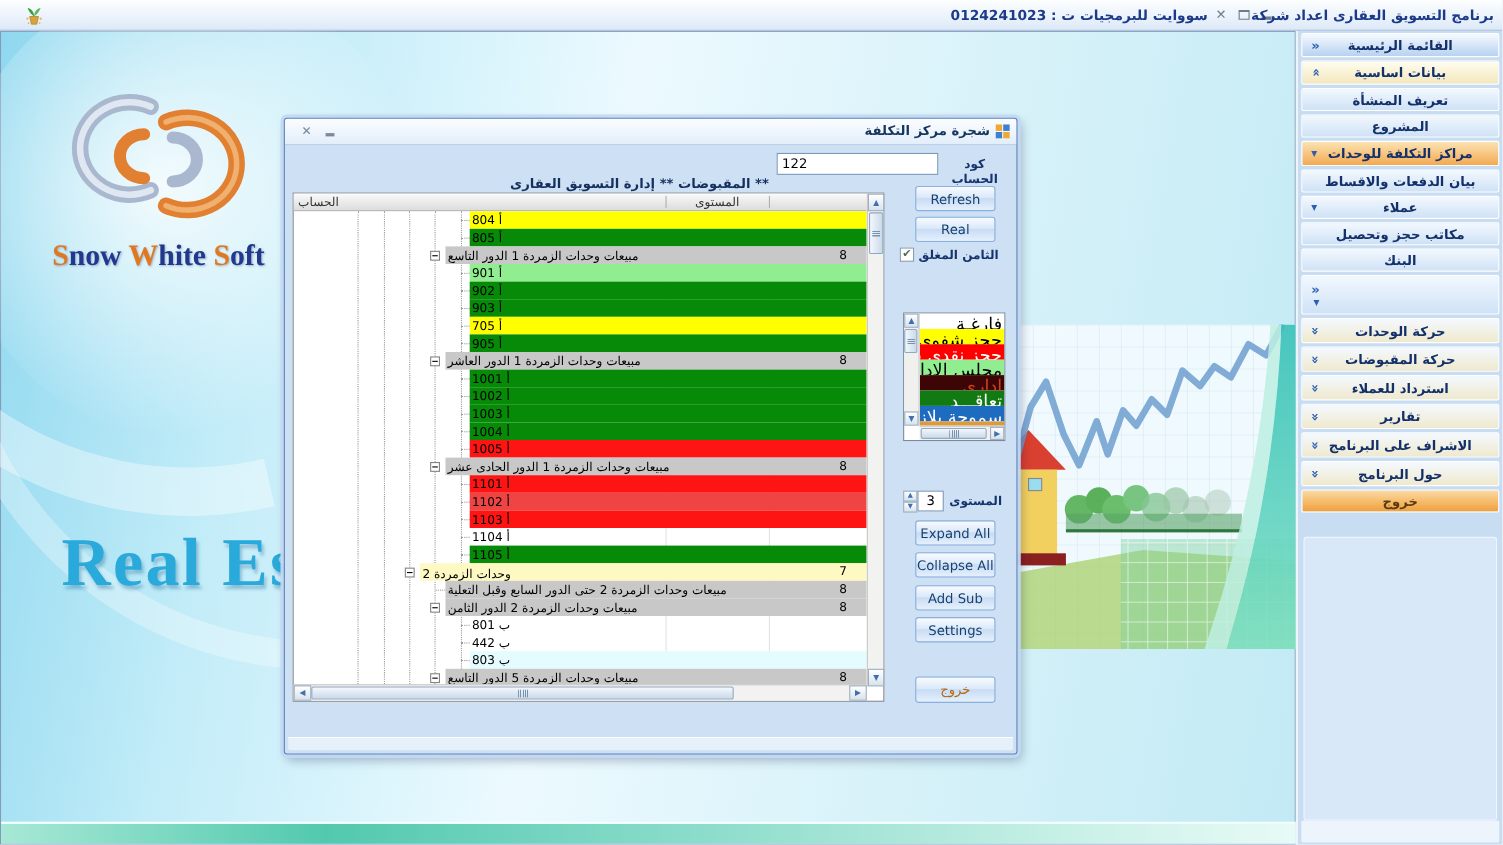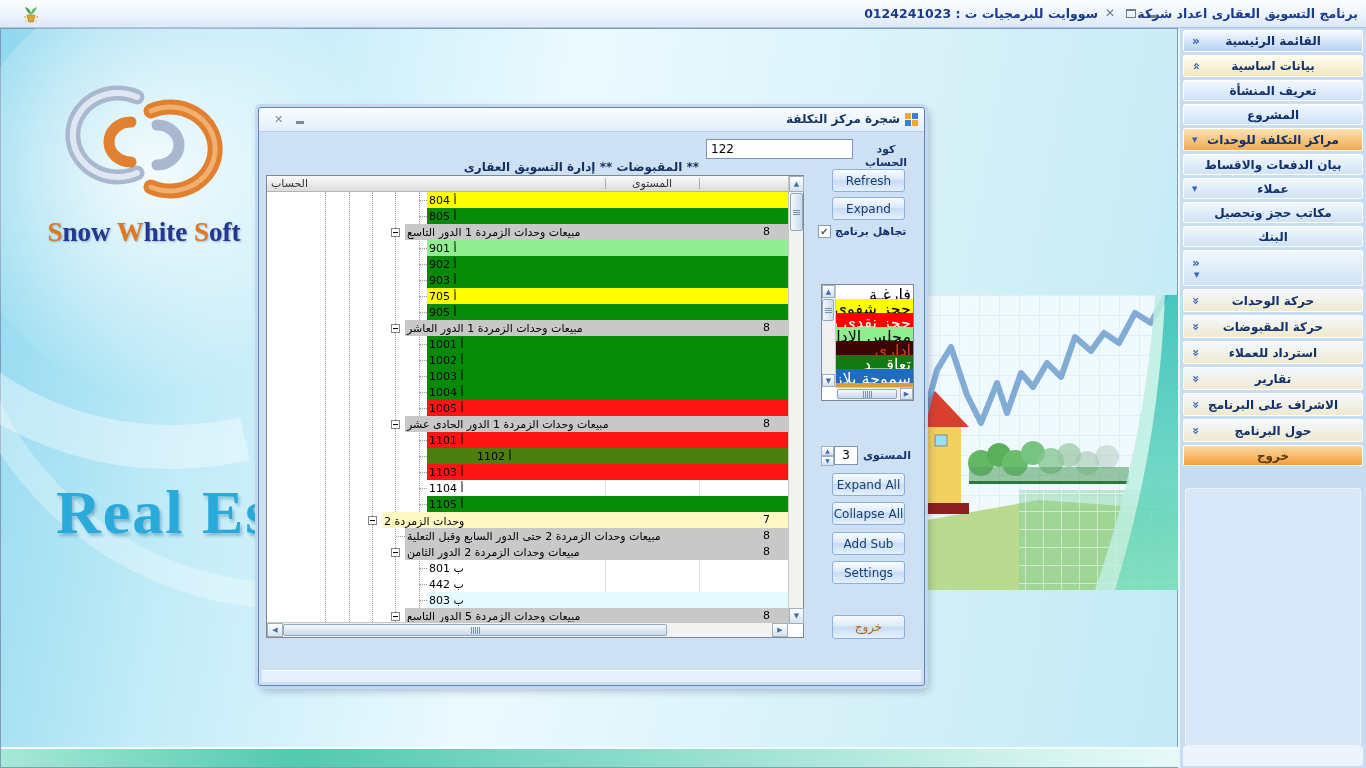--- a/index.html
+++ b/index.html
@@ -358,21 +358,21 @@
               </div>
             </div>
             <div class="row">
               <span class="hdots" style="left: 152px; width: 8px;"></span>
               <div class="band" style="left: 160px; background: rgb(255, 20, 20);">
                 <span class="t" dir="rtl">أ 1101</span>
               </div>
             </div>
             <div class="row">
               <span class="hdots" style="left: 152px; width: 8px;"></span>
-              <div class="band" style="left: 160px; background: #4d7c0f; padding-left: 48px;">
+              <div class="band" style="left: 160px; background: #ef4444;">
                 <span class="t" dir="rtl">أ 1102</span>
               </div>
             </div>
             <div class="row">
               <span class="hdots" style="left: 152px; width: 8px;"></span>
               <div class="band" style="left: 160px; background: rgb(255, 20, 20);">
                 <span class="t" dir="rtl">أ 1103</span>
               </div>
             </div>
             <div class="row">
@@ -445,24 +445,24 @@
       <div class="hscroll">
         <div class="sbtn" style="left:0;top:0;width:16px;height:14px">◀</div>
         <div class="hthumb" style="left:16px;width:384px">
             <div class="grip-v"></div>
           </div>
         <div class="sbtn" style="right:0;top:0;width:16px;height:14px">▶</div>
       </div>
     </div>
 
     <button class="btn" style="top:61px">Refresh</button>
-    <button class="btn" style="top:89px">Expand</button>
+    <button class="btn" style="top:89px">Real</button>
     <div class="chk">
       <span class="box">✔</span>
-      <span class="lab">تجاهل برنامج</span>
+      <span class="lab">الثامن المغلق</span>
     </div>
 
     <div class="legend">
       <div class="leg-items" id="legend-items">
           <div class="leg-item" style="background: rgb(255, 255, 255); color: rgb(0, 0, 0);">فارغـة</div>
           <div class="leg-item" style="background: rgb(255, 255, 0); color: rgb(0, 0, 0);">حجز شفوى</div>
           <div class="leg-item" style="background: rgb(255, 0, 0); color: rgb(255, 255, 255);">حجز نقدى بلا عقد</div>
           <div class="leg-item" style="background: rgb(144, 238, 144); color: rgb(0, 0, 0);">مجلس الإدارة</div>
           <div class="leg-item" style="background: rgb(61, 5, 5); color: rgb(208, 64, 32);">إدارى</div>
           <div class="leg-item" style="background: rgb(18, 122, 18); color: rgb(255, 255, 255);">تعاقـــد</div>

